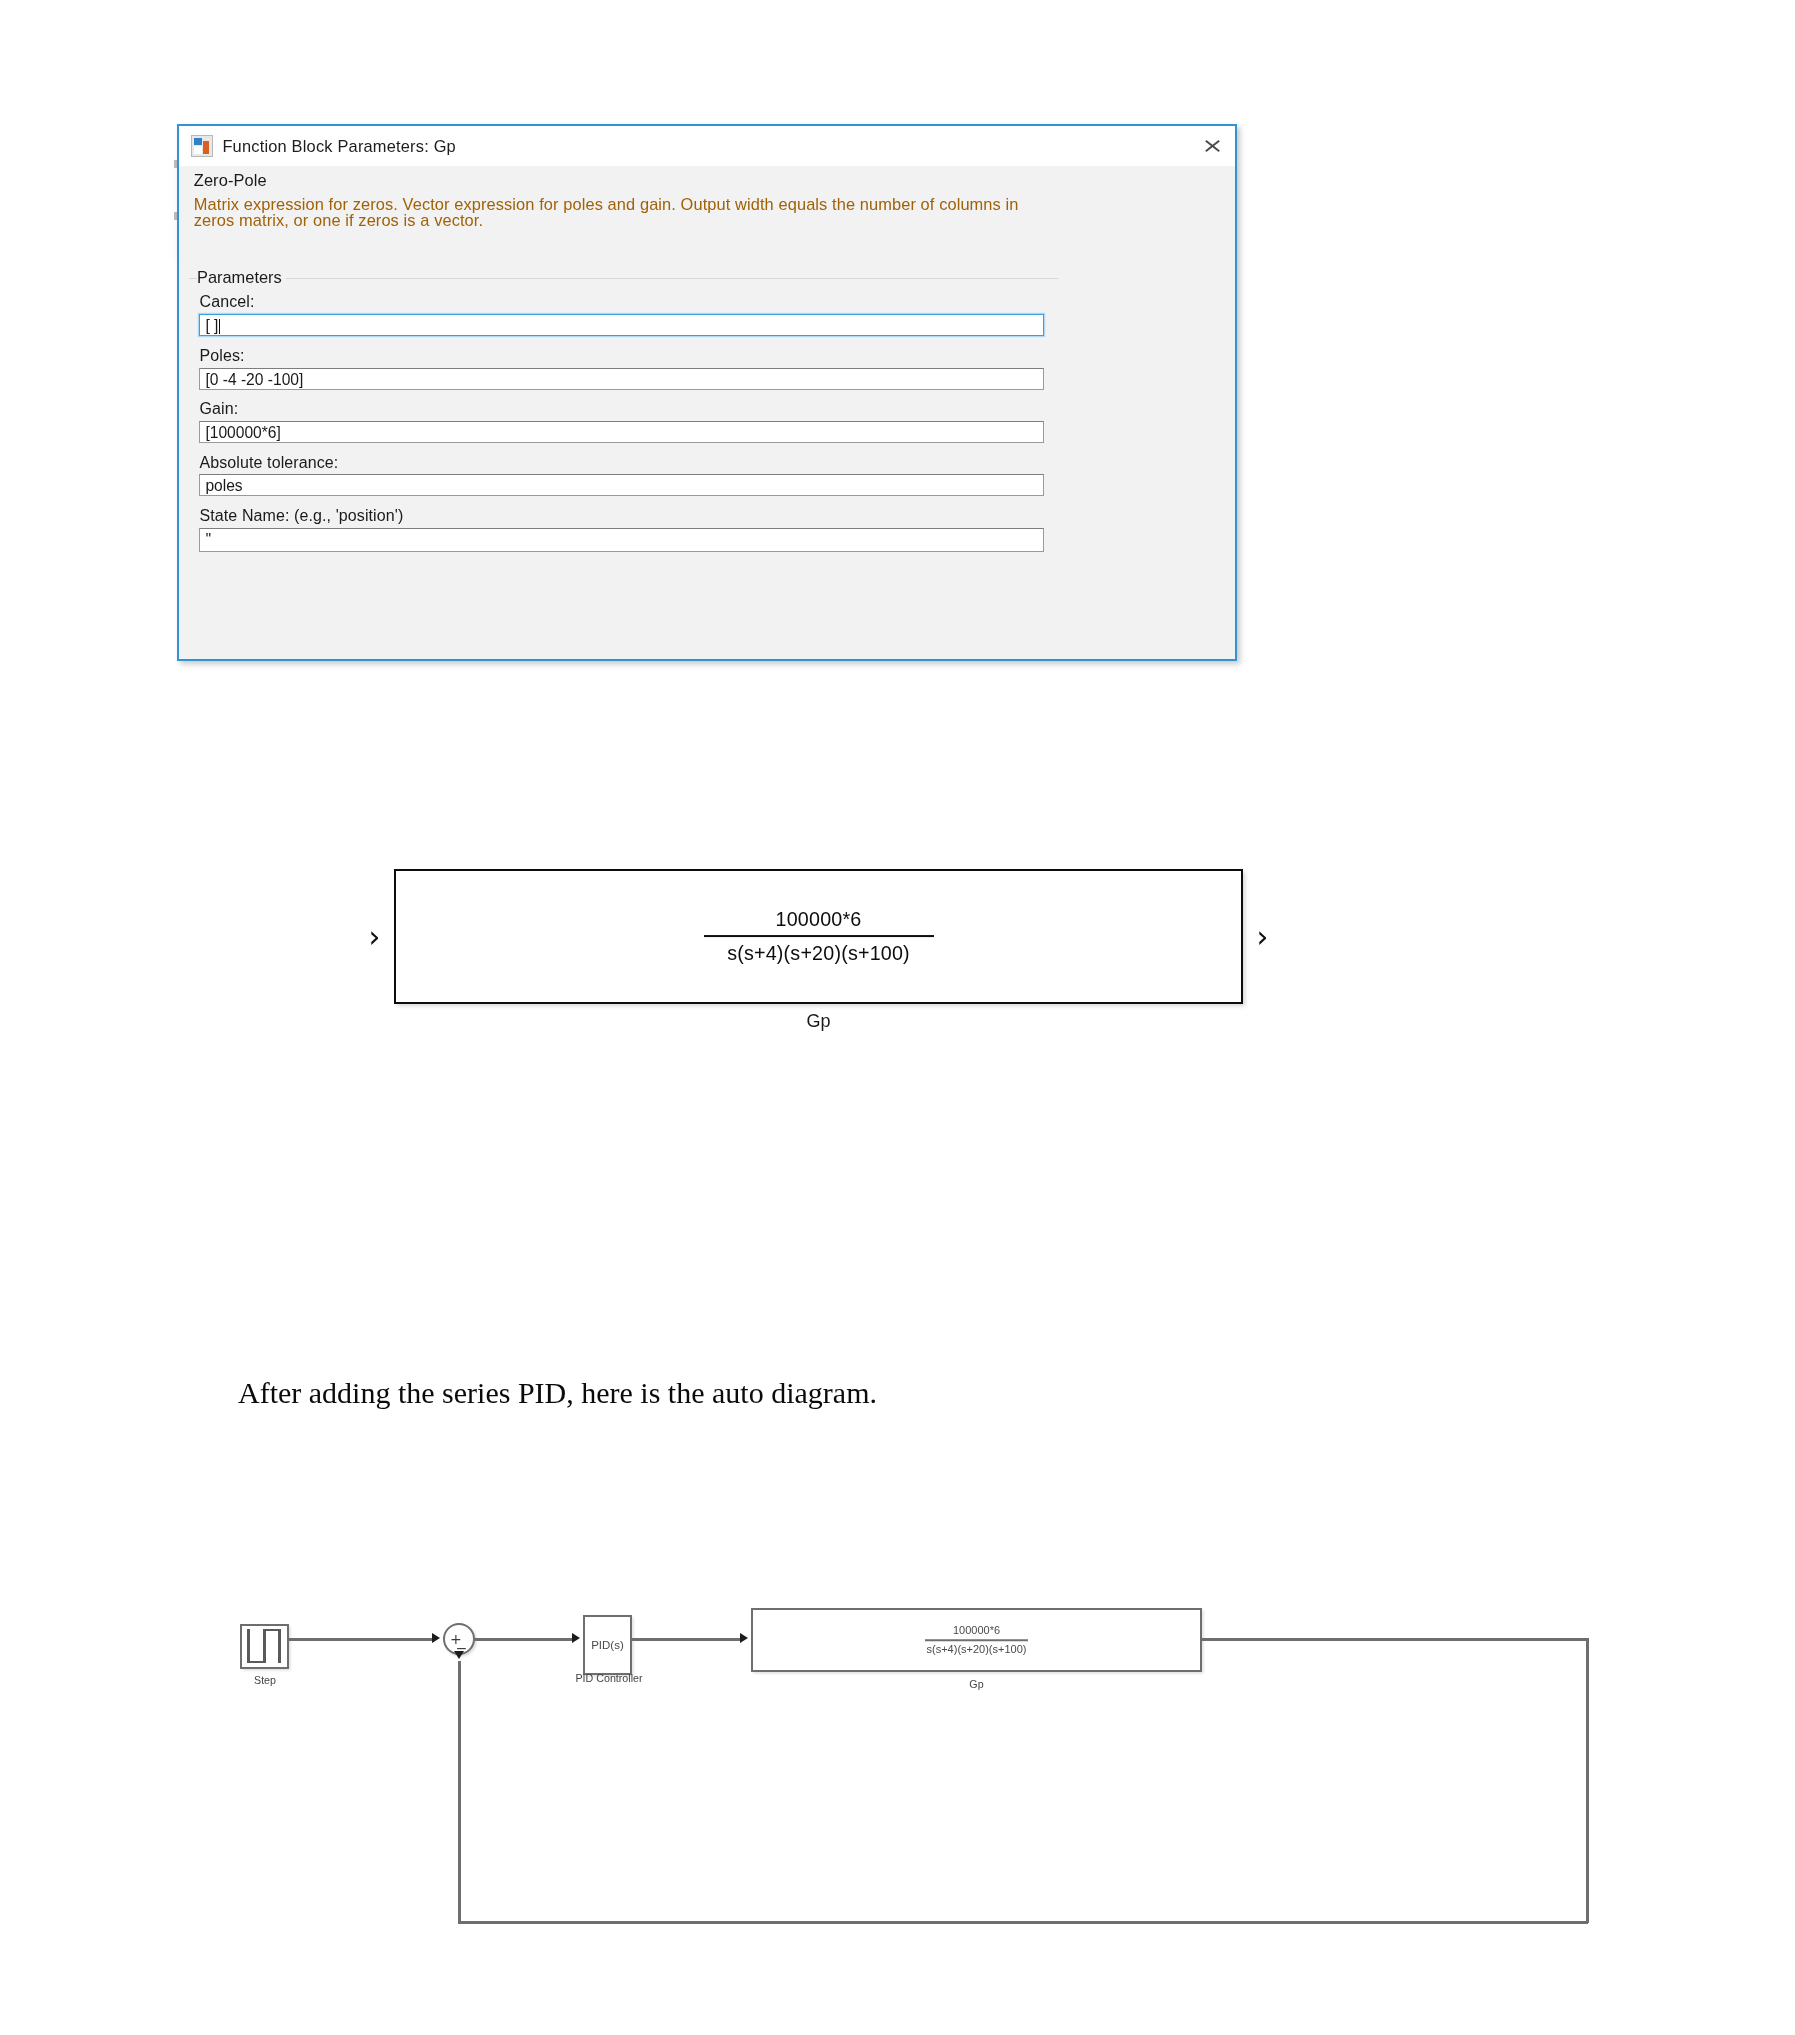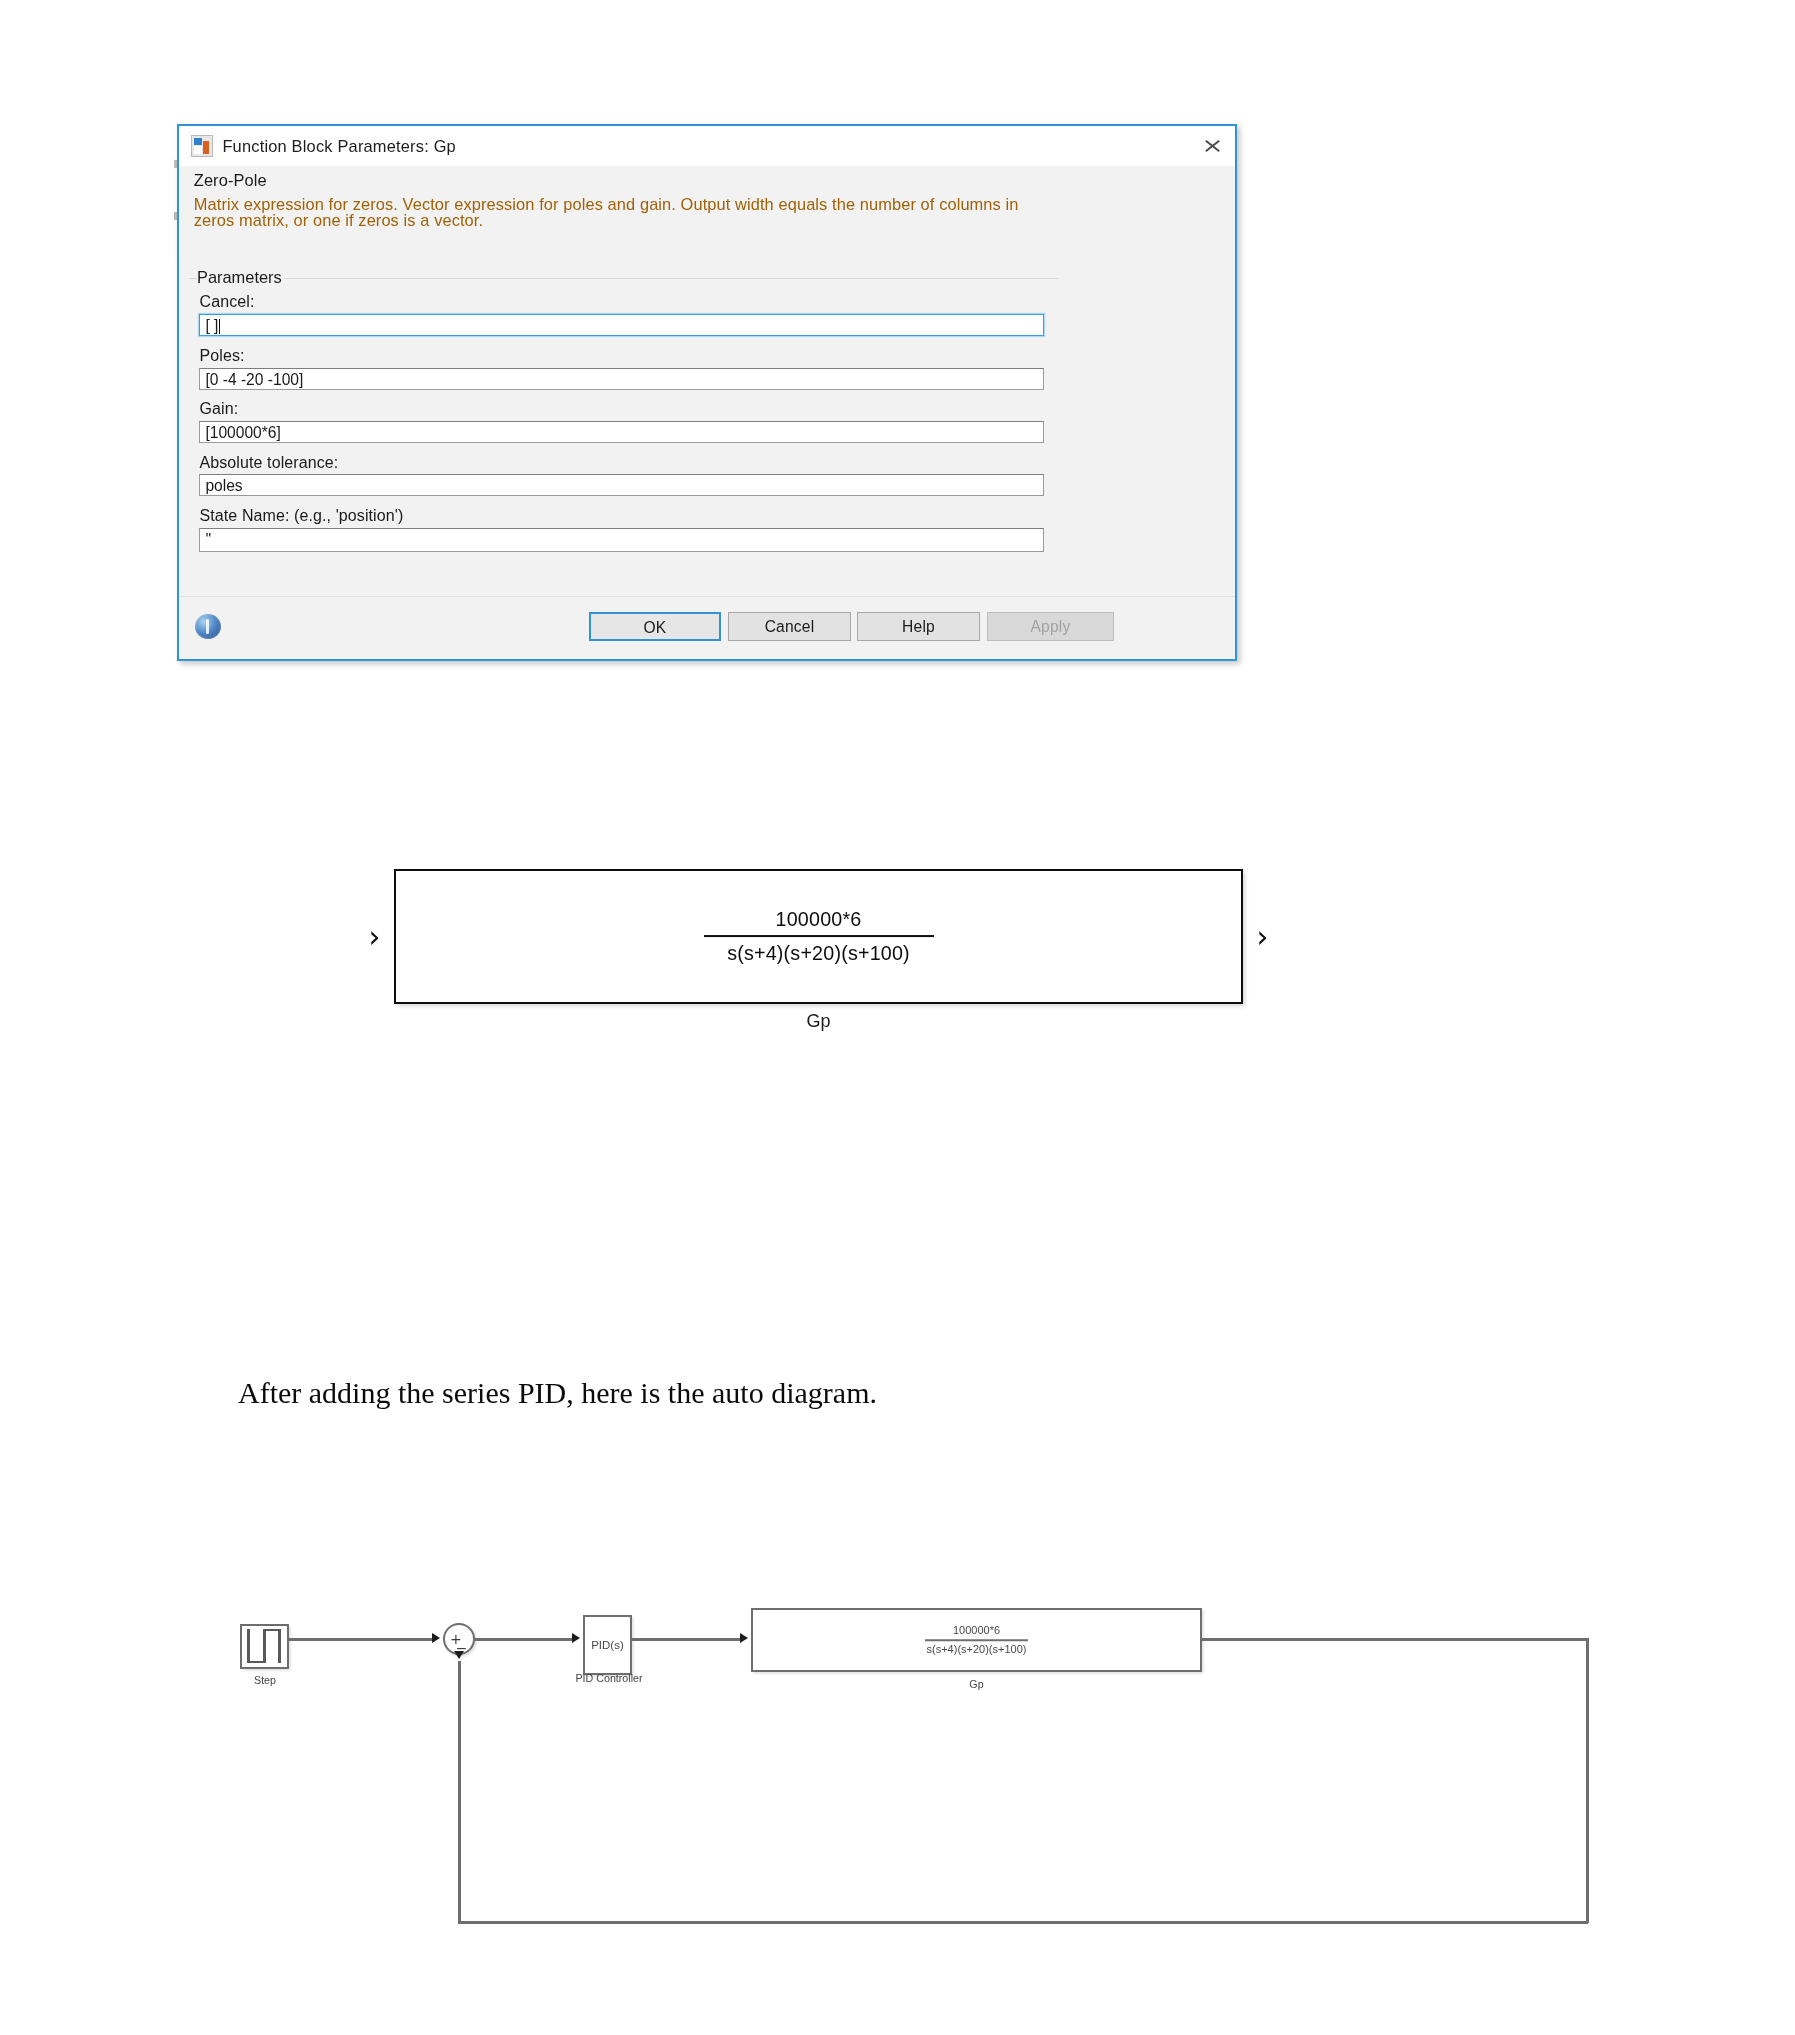--- a/index.html
+++ b/index.html
@@ -425,27 +425,20 @@
       <div class="field-label" style="left:10.7px; top:121px;">Gain:</div>
       <div class="field-input" style="top:142px;">[100000*6]</div>
 
       <div class="field-label" style="left:10.7px; top:175px;">Absolute tolerance:</div>
       <div class="field-input" style="top:195px;">poles</div>
 
       <div class="field-label" style="left:10.7px; top:228px;">State Name: (e.g., 'position')</div>
       <div class="field-input" style="top:249px; height:24px;">''</div>
     </div>
 
-    <div id="dialog-footer">
-      <div id="help-orb"></div>
-      <div class="dlg-btn primary" style="left:410px; width:132px;">OK</div>
-      <div class="dlg-btn" style="left:549px; width:123px;">Cancel</div>
-      <div class="dlg-btn" style="left:678px; width:123px;">Help</div>
-      <div class="dlg-btn disabled" style="left:808px; width:127px;">Apply</div>
-    </div>
 
   </div>
 </div>
 
 <div class="abs" id="gp-standalone">
   <div class="port-in">›</div>
   <div class="blk">
     <div class="tf">
       <div class="num">100000*6</div>
       <div class="bar"></div>

